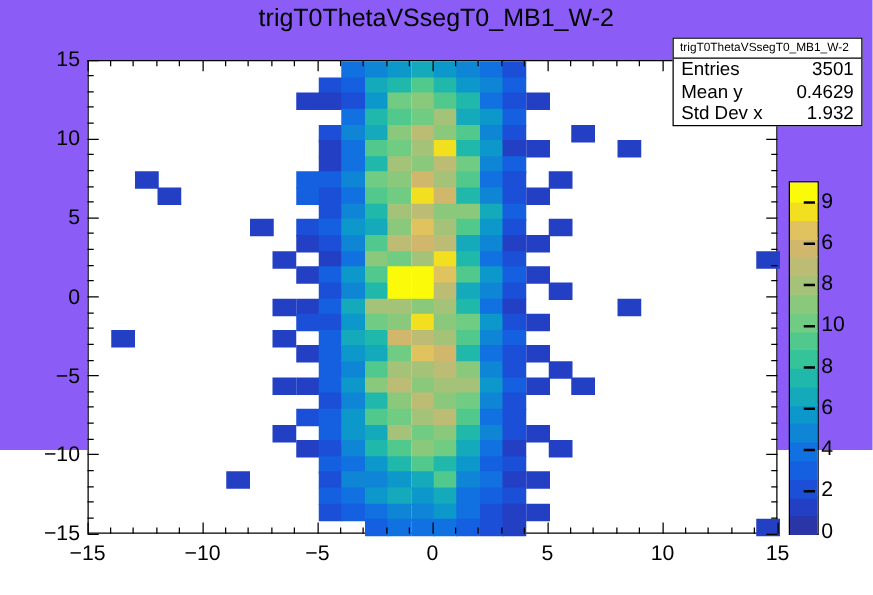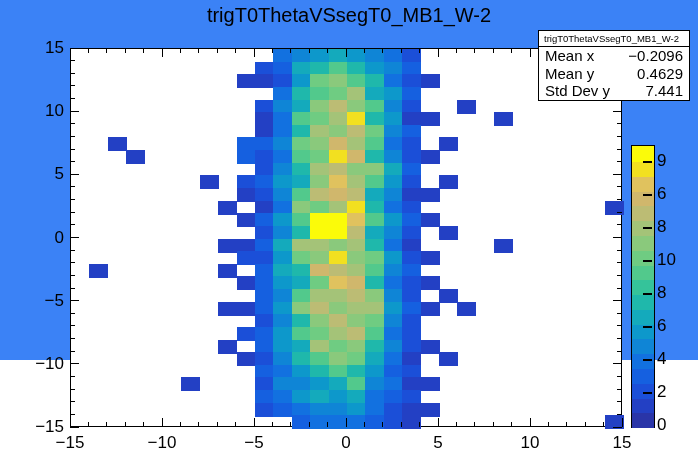--- a/index.html
+++ b/index.html
@@ -12,21 +12,21 @@
     height: 476px;
     position: relative;
     font-family: "Liberation Sans", sans-serif;
     overflow: hidden;
   }
   #canvas {
     position: absolute;
     left: 0; top: 0;
     width: 698px;
     height: 360px;
-    background: #3b82f6;
+    background: #8b5cf6;
   }
   
   #title {
     position: absolute;
     left: 0;
     top: 4px;
     width: 698px;
     text-align: center;
     font-size: 20px;
     font-weight: normal;
@@ -589,30 +589,30 @@
       <div class="axlabel ylabel" style="width: 56px; left: 8px; top: 227.5px;">0</div>
       <div class="axlabel ylabel" style="width: 56px; left: 8px; top: 164.333px;">5</div>
       <div class="axlabel ylabel" style="width: 56px; left: 8px; top: 101.167px;">10</div>
       <div class="axlabel ylabel" style="width: 56px; left: 8px; top: 38px;">15</div>
     </div>
 
   <div id="statsbox">
     <div id="stats-title">trigT0ThetaVSsegT0_MB1_W-2</div>
     <div id="stats-rows">
         <div class="stats-row">
-          <span class="stats-key">Mean x</span>
-          <span class="stats-val">−0.2096</span>
+          <span class="stats-key">Entries</span>
+          <span class="stats-val">3501</span>
         </div>
         <div class="stats-row">
           <span class="stats-key">Mean y</span>
           <span class="stats-val">0.4629</span>
         </div>
         <div class="stats-row">
-          <span class="stats-key">Std Dev y</span>
-          <span class="stats-val">7.441</span>
+          <span class="stats-key">Std Dev x</span>
+          <span class="stats-val">1.932</span>
         </div>
       </div>
   </div>
 
   <div id="palette">
       <div class="pal-seg" style="background: rgb(42, 53, 168); top: 266.211px; height: 16px;"></div>
       <div class="pal-seg" style="background: rgb(35, 64, 196); top: 251.421px; height: 16px;"></div>
       <div class="pal-seg" style="background: rgb(27, 79, 216); top: 236.632px; height: 16px;"></div>
       <div class="pal-seg" style="background: rgb(21, 96, 224); top: 221.842px; height: 16px;"></div>
       <div class="pal-seg" style="background: rgb(18, 113, 224); top: 207.053px; height: 16px;"></div>

